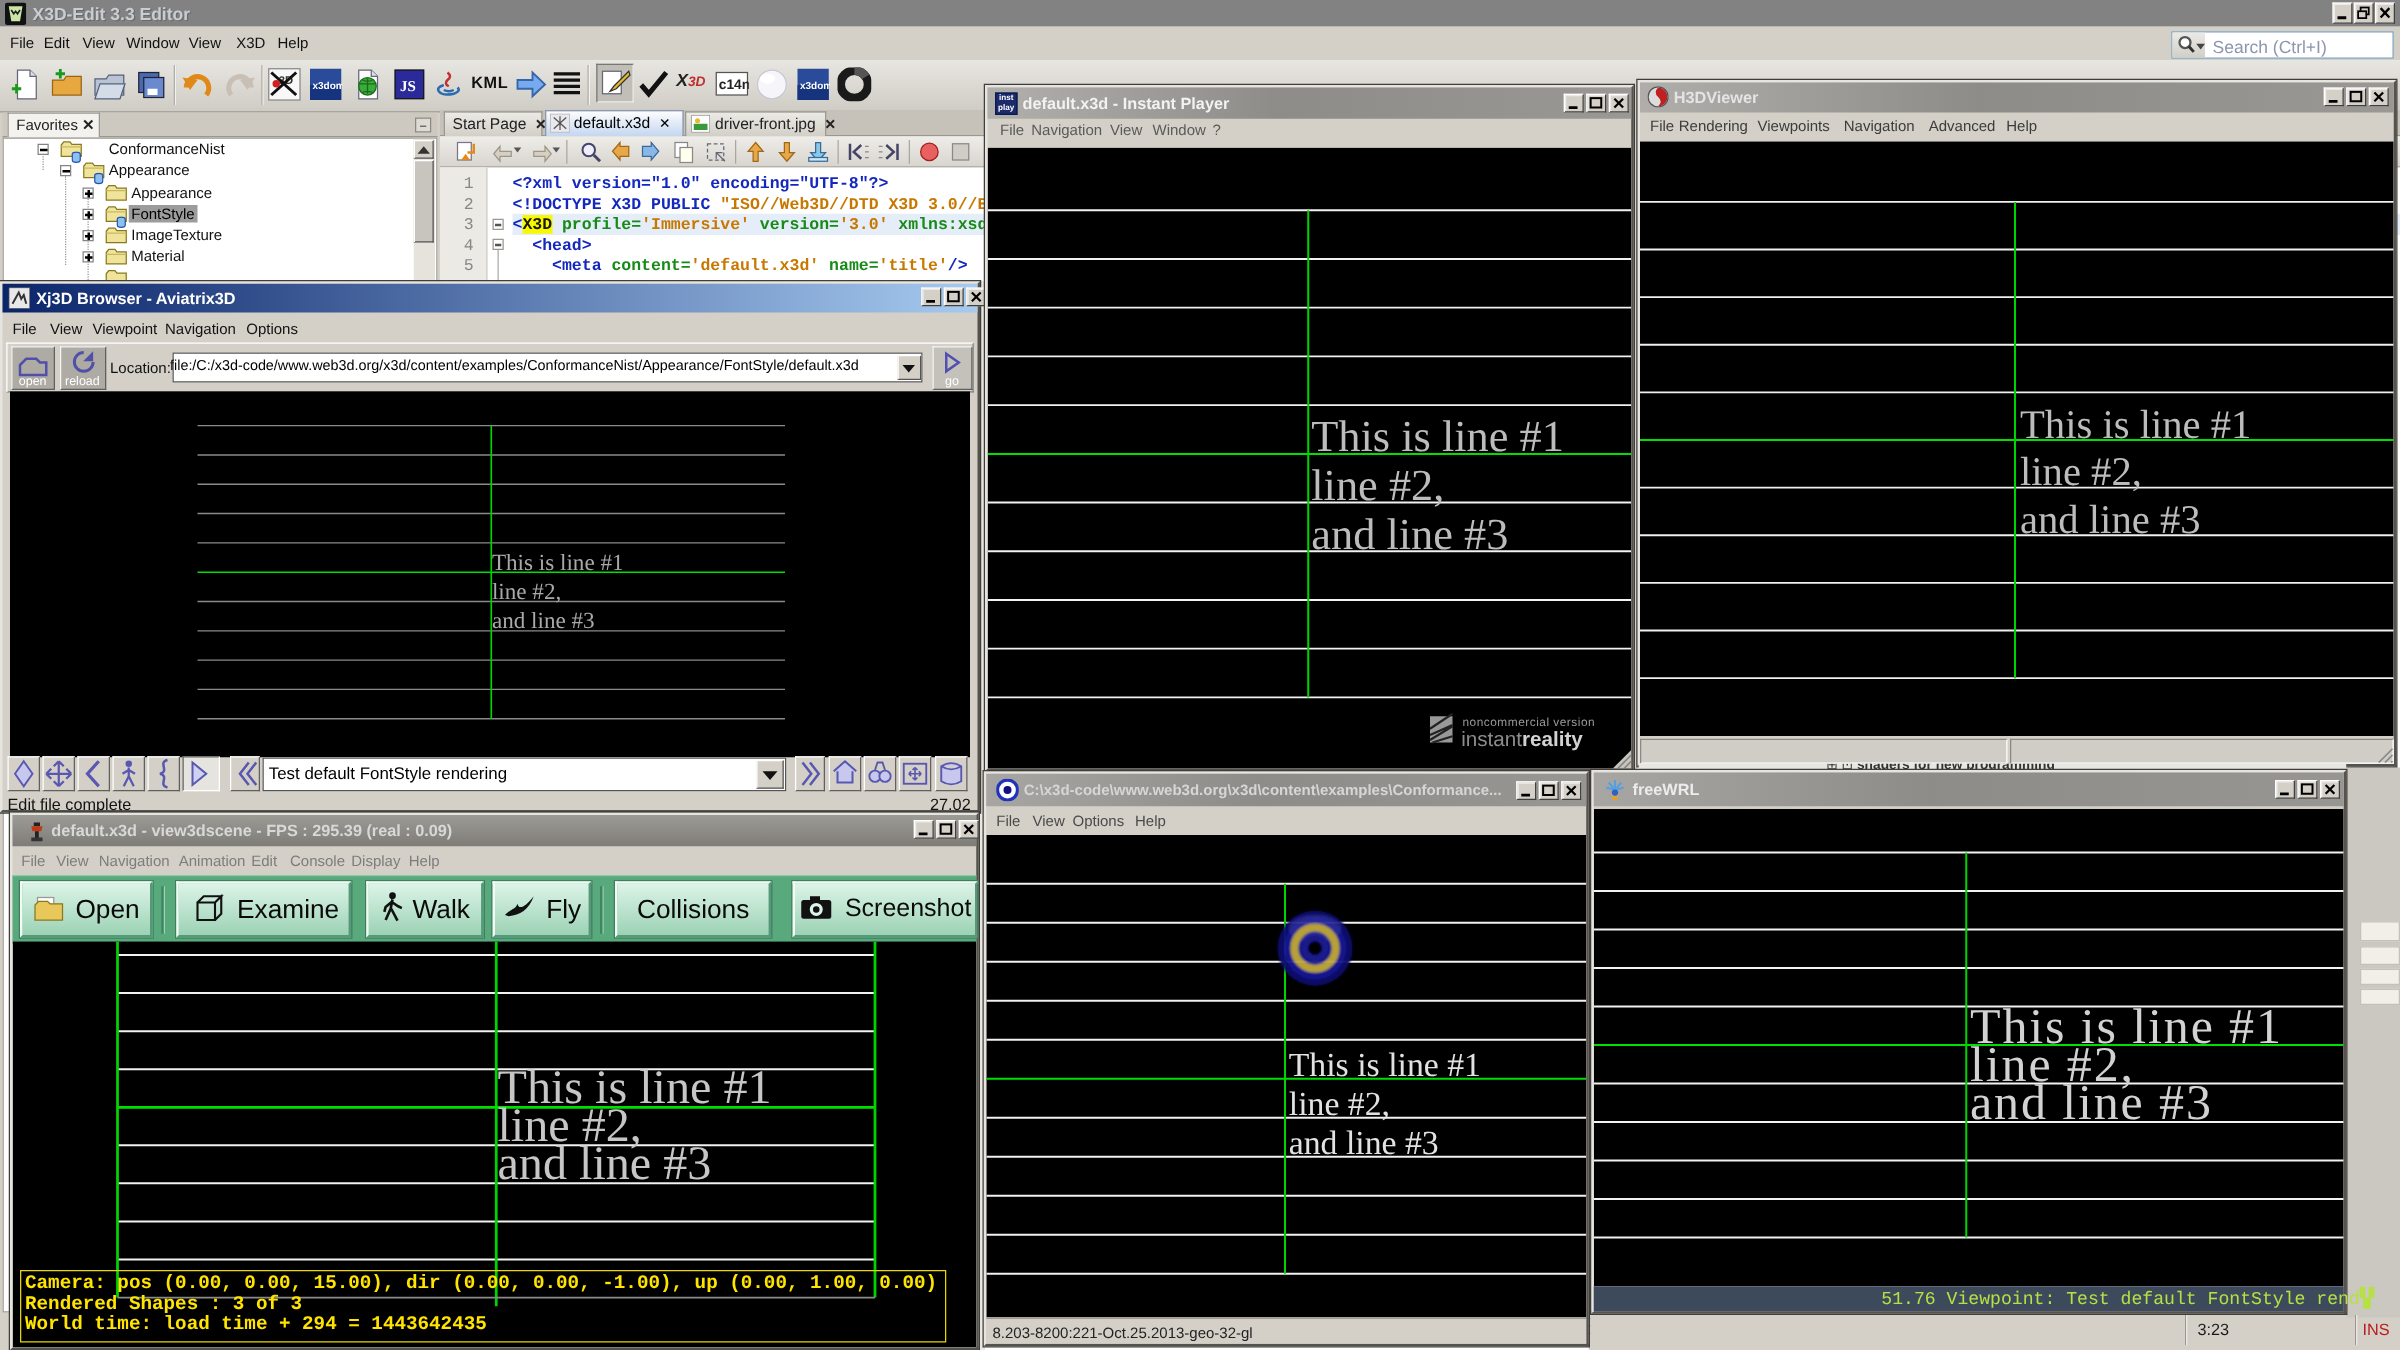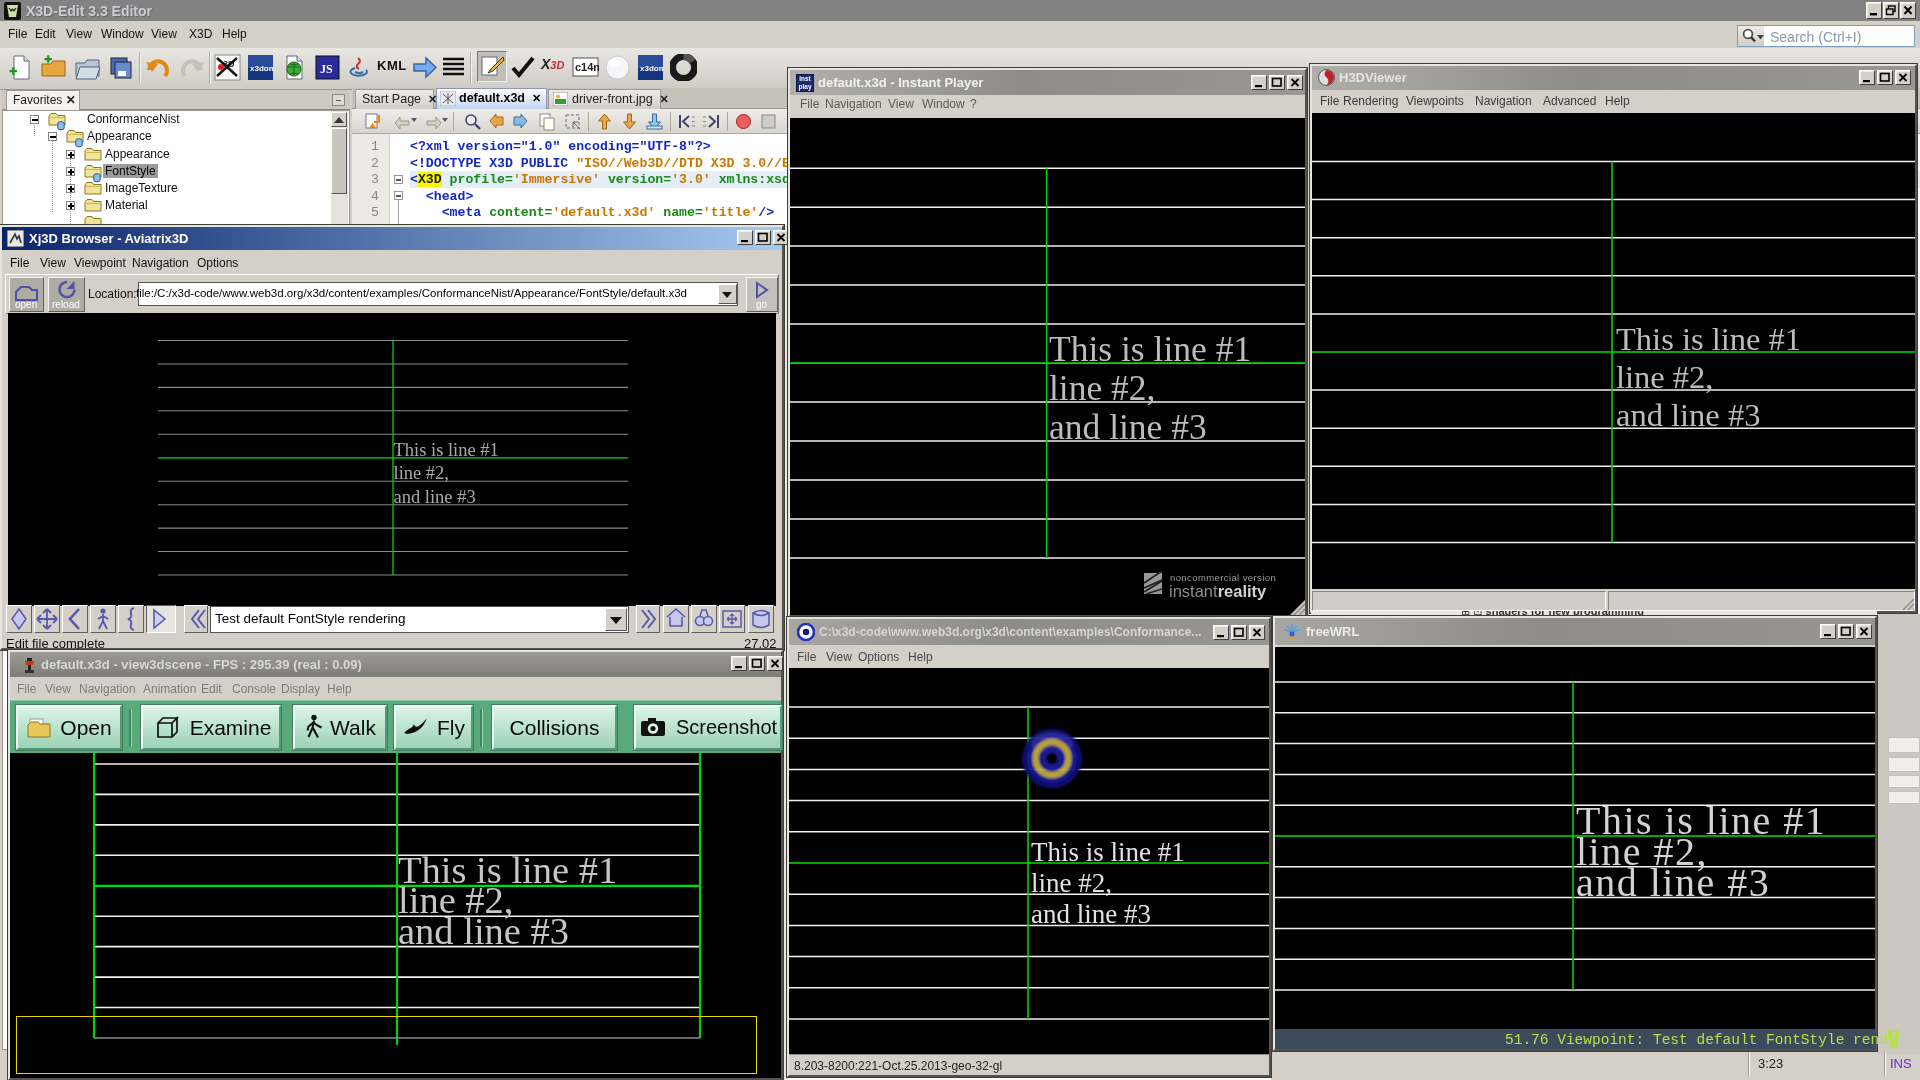--- a/index.html
+++ b/index.html
@@ -221,21 +221,21 @@
 <div class="abs" style="left:334px;top:117px;width:0;height:0;border-left:5px solid transparent;border-right:5px solid transparent;border-bottom:6px solid #333;"></div>
 <div class="abs" style="left:331px;top:128px;width:16px;height:66px;background:#c8c5be;border:1px solid;border-color:#fff #555 #555 #fff;"></div>
 <div class="abs" style="left:352px;top:88px;width:1568px;height:21px;background:#c6c2ba;border-bottom:1px solid #9a988f;"></div>
 <div class="abs" style="left:355px;top:89px;width:79px;height:20px;background:linear-gradient(#eceae5,#d2cfc8);border:1px solid #9a988f;border-bottom:none;"></div>
 <div class="abs" style="left:362px;top:92px;font-size:12.5px;color:#222;">Start Page&nbsp;&nbsp;<span style="font-size:11px;font-weight:bold;">✕</span></div>
 <div class="abs" style="left:436px;top:88px;width:111px;height:21px;background:linear-gradient(#fdfdfe,#c4d6f0);border:1px solid #8a98b0;border-bottom:none;"></div>
 <svg class="abs" style="left:440px;top:91px" width="16" height="15">
     <rect x="0" y="0" width="16" height="15" fill="#e8e8ee" stroke="#aaa"></rect>
     <path d="M3 3 l10 9 M13 3 l-10 9 M8 2 v11" stroke="#555" stroke-width="1"></path>
   </svg>
-<div class="abs" style="left:459px;top:91px;font-size:12.5px;font-weight:bold;color:#000;">default.x3d&nbsp;&nbsp;<span style="font-size:11px;">✕</span></div>
+<div class="abs" style="left:459px;top:91px;font-size:12.5px;font-weight:normal;color:#000;">default.x3d&nbsp;&nbsp;<span style="font-size:11px;">✕</span></div>
 <div class="abs" style="left:548px;top:89px;width:113px;height:20px;background:linear-gradient(#eceae5,#d2cfc8);border:1px solid #9a988f;border-bottom:none;"></div>
 <svg class="abs" style="left:553px;top:92px" width="15" height="14">
     <rect width="15" height="14" fill="#fff" stroke="#888"></rect>
     <rect x="2" y="7" width="11" height="5" fill="#3a9a3a"></rect>
     <circle cx="5" cy="4.5" r="2" fill="#e8b830"></circle>
   </svg>
 <div class="abs" style="left:572px;top:92px;font-size:12.5px;color:#222;">driver-front.jpg&nbsp;&nbsp;<span style="font-size:11px;font-weight:bold;">✕</span></div>
 <div class="abs" style="left:352px;top:109px;width:1568px;height:25px;background:linear-gradient(#efede9,#d8d5cf);border-bottom:1px solid #aaa79f;"></div>
 <svg class="abs" style="left:364px;top:112px" width="19" height="19" viewBox="0 0 19 19">
     <rect x="2" y="2" width="11" height="14" fill="#fff" stroke="#778"></rect>
@@ -320,21 +320,21 @@
 <div class="abs" style="left:394px;top:191px;width:9px;height:9px;background:#fff;border:1px solid #9a988f;"></div>
 <div class="abs" style="left:396px;top:195px;width:5px;height:1.5px;background:#555;"></div>
 <div class="abs" style="left:398px;top:200px;width:1px;height:27px;background:#aaa;"></div>
 <div class="abs" style="left:1271px;top:1049px;width:649px;height:31px;background:#d4d0c8;"></div>
 <div class="abs" style="left:1877px;top:614px;width:43px;height:440px;background:#cbc8c1;"></div>
 <div class="abs" style="left:1888px;top:737px;width:32px;height:16px;background:#f2efe8;border:1px solid #c4c1ba;"></div>
 <div class="abs" style="left:1888px;top:757px;width:32px;height:15px;background:#f2efe8;border:1px solid #c4c1ba;"></div>
 <div class="abs" style="left:1888px;top:775px;width:32px;height:13px;background:#f2efe8;border:1px solid #c4c1ba;"></div>
 <div class="abs" style="left:1888px;top:791px;width:32px;height:13px;background:#f2efe8;border:1px solid #c4c1ba;"></div>
 <div class="abs" style="left:1758px;top:1056px;font-size:13px;color:#1a1a1a;">3:23</div>
-<div class="abs" style="left:1890px;top:1056px;font-size:13px;color:#6d28d9;">INS</div>
+<div class="abs" style="left:1890px;top:1056px;font-size:13px;color:#b91c1c;">INS</div>
 <div class="abs" style="left:1748px;top:1052px;width:2px;height:24px;background:#9a988f;border-right:1px solid #fff;"></div>
 <div class="abs" style="left:1884px;top:1052px;width:2px;height:24px;background:#9a988f;border-right:1px solid #fff;"></div>
 <svg class="abs" style="left:1258px;top:1050px" width="15" height="28">
     <path d="M14 4 L2 16 M14 10 L6 18 M14 16 L10 20" stroke="#888" stroke-width="1.5"></path>
   </svg>
 <div class="abs" style="left:784px;top:225px;width:4px;height:855px;background:#e8e6e0;"></div>
 <div class="abs" style="left:1307px;top:68px;width:3px;height:550px;background:#d4d0c8;"></div>
 <div class="win" style="left:0;top:225px;width:784px;height:425px;">
 <div class="abs" style="left:0;top:0;width:780px;height:23px;background:linear-gradient(90deg,#0a246a,#a6caf0);"></div>
 <svg class="abs" style="left:5px;top:3px" width="17" height="17">
@@ -527,20 +527,23 @@
         <line x1="84" y1="132.8" x2="690" y2="132.8" stroke="#00e000" stroke-width="2.2"></line>
         <line x1="84.0" y1="0.0" x2="84.0" y2="285.0" stroke="#00d400" stroke-width="2.2"></line>
         <line x1="387.0" y1="0.0" x2="387.0" y2="292.0" stroke="#00d400" stroke-width="2.2"></line>
         <line x1="690.0" y1="0.0" x2="690.0" y2="285.0" stroke="#00d400" stroke-width="2.2"></line>
         <text x="388.0" y="129.8" font-size="38.5" fill="#c6c6c6" font-family="Liberation Serif,serif">This is line #1</text>
         <text x="388.0" y="160.2" font-size="38.5" fill="#c6c6c6" font-family="Liberation Serif,serif">line #2,</text>
         <text x="388.0" y="190.6" font-size="38.5" fill="#c6c6c6" font-family="Liberation Serif,serif">and line #3</text>
         <line x1="84" y1="285.0" x2="690" y2="285.0" stroke="#8a8a8a" stroke-width="1.4"></line>
       </svg>
       <div class="abs" style="left:6px;top:263px;width:741px;height:58px;border:1.5px solid #e8d800;"></div>
+      <div class="abs" style="left:10px;top:265px;font-family:'Liberation Mono',monospace;font-size:15.4px;font-weight:bold;color:#ffe400;line-height:16.6px;white-space:pre;">Camera: pos (0.00, 0.00, 15.00), dir (0.00, 0.00, -1.00), up (0.00, 1.00, 0.00)
+Rendered Shapes : 3 of 3
+World time: load time + 294 = 1443642435</div>
     </div>
 </div>
 <div class="win" style="left:788px;top:68px;width:519px;height:549px;">
 <div class="abs" style="left:0;top:0;width:515px;height:25px;background:linear-gradient(90deg,#b2b0ac,#8e8c88 45%,#9a9894);"></div>
 <div class="abs" style="left:6px;top:4px;width:18px;height:18px;background:#1a2a6a;border:1px solid #0a1a4a;color:#fff;font-size:6.5px;text-align:center;line-height:8px;font-weight:bold;font-family:'Liberation Sans';">inst<br>play</div>
 <div class="abs" style="left:28px;top:5px;font-size:13px;font-weight:bold;color:#f2f2f2;">default.x3d - Instant Player</div>
 <div class="wbtn" style="left:461px;top:5px;height:15px;">
       <svg width="14" height="13">
         <rect x="3" y="9" width="7" height="2.2" fill="#000"></rect>
       </svg>

